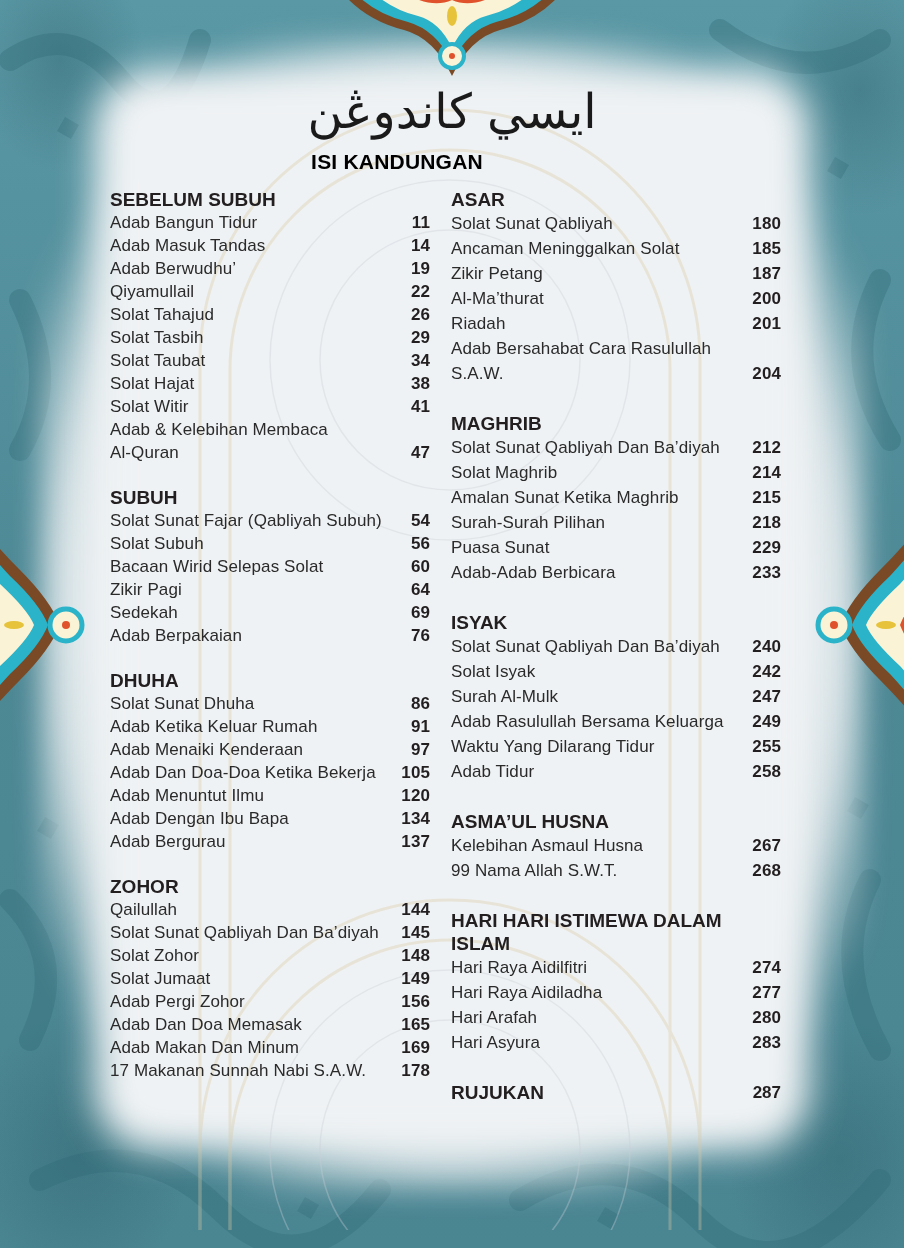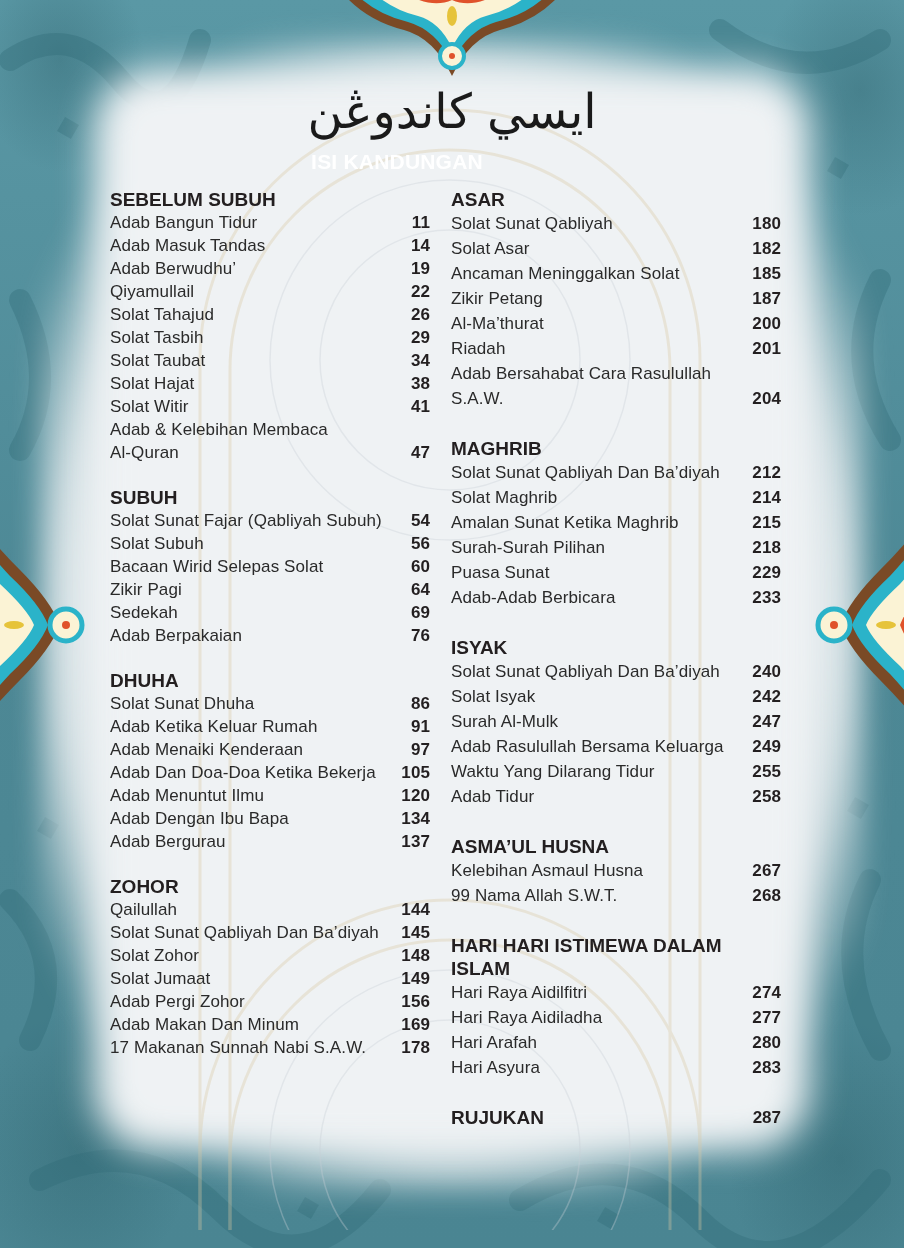--- a/index.html
+++ b/index.html
@@ -40,21 +40,21 @@
   .ornament-left { left: -40px; top: 500px; width: 130px; height: 250px; }
   .ornament-right { left: 810px; top: 500px; width: 130px; height: 250px; }
 
   .content { position: absolute; inset: 0; color: #231f20; }
   .arabic-title {
     position: absolute; left: 0; width: 904px; top: 86px; text-align: center;
     font-family: "DejaVu Serif", serif; font-size: 48px; line-height: 50px; color: #1a1a1a;
   }
   .main-title {
     position: absolute; left: 0; width: 794px; top: 150px; text-align: center;
-    font-weight: bold; font-size: 21px; letter-spacing: 0.2px; color: #ffffff;
+    font-weight: bold; font-size: 21px; letter-spacing: 0.2px; color: #000000;
   }
   .col { position: absolute; }
   .col-left { left: 110px; top: 188px; width: 320px; }
   .col-right { left: 451px; top: 188px; width: 330px; }
   .section { margin: 0; }
   .section-heading {
     font-weight: bold; font-size: 19px; line-height: 23px; color: #231f20; display:flex; justify-content: space-between;
   }
   .entry {
     display: flex; justify-content: space-between; align-items: baseline;
@@ -279,43 +279,43 @@
         </div>
         <div class="entry">
           <span class="label">Solat Jumaat</span>
           <span class="page">149</span>
         </div>
         <div class="entry">
           <span class="label">Adab Pergi Zohor</span>
           <span class="page">156</span>
         </div>
         <div class="entry">
+          <span class="label">Adab Dan Doa Memasak</span>
+          <span class="page">165</span>
+        </div>
+        <div class="entry">
           <span class="label">Adab Makan Dan Minum</span>
           <span class="page">169</span>
         </div>
         <div class="entry">
           <span class="label">17 Makanan Sunnah Nabi S.A.W.</span>
           <span class="page">178</span>
         </div>
       </div>
     </div>
   <div class="col col-right" id="col-right">
       <div class="section">
         <div class="section-heading">
           <span>ASAR</span>
         </div>
         <div class="entry">
           <span class="label">Solat Sunat Qabliyah</span>
           <span class="page">180</span>
         </div>
         <div class="entry">
-          <span class="label">Solat Asar</span>
-          <span class="page">182</span>
-        </div>
-        <div class="entry">
           <span class="label">Ancaman Meninggalkan Solat</span>
           <span class="page">185</span>
         </div>
         <div class="entry">
           <span class="label">Zikir Petang</span>
           <span class="page">187</span>
         </div>
         <div class="entry">
           <span class="label">Al-Ma’thurat</span>
           <span class="page">200</span>

